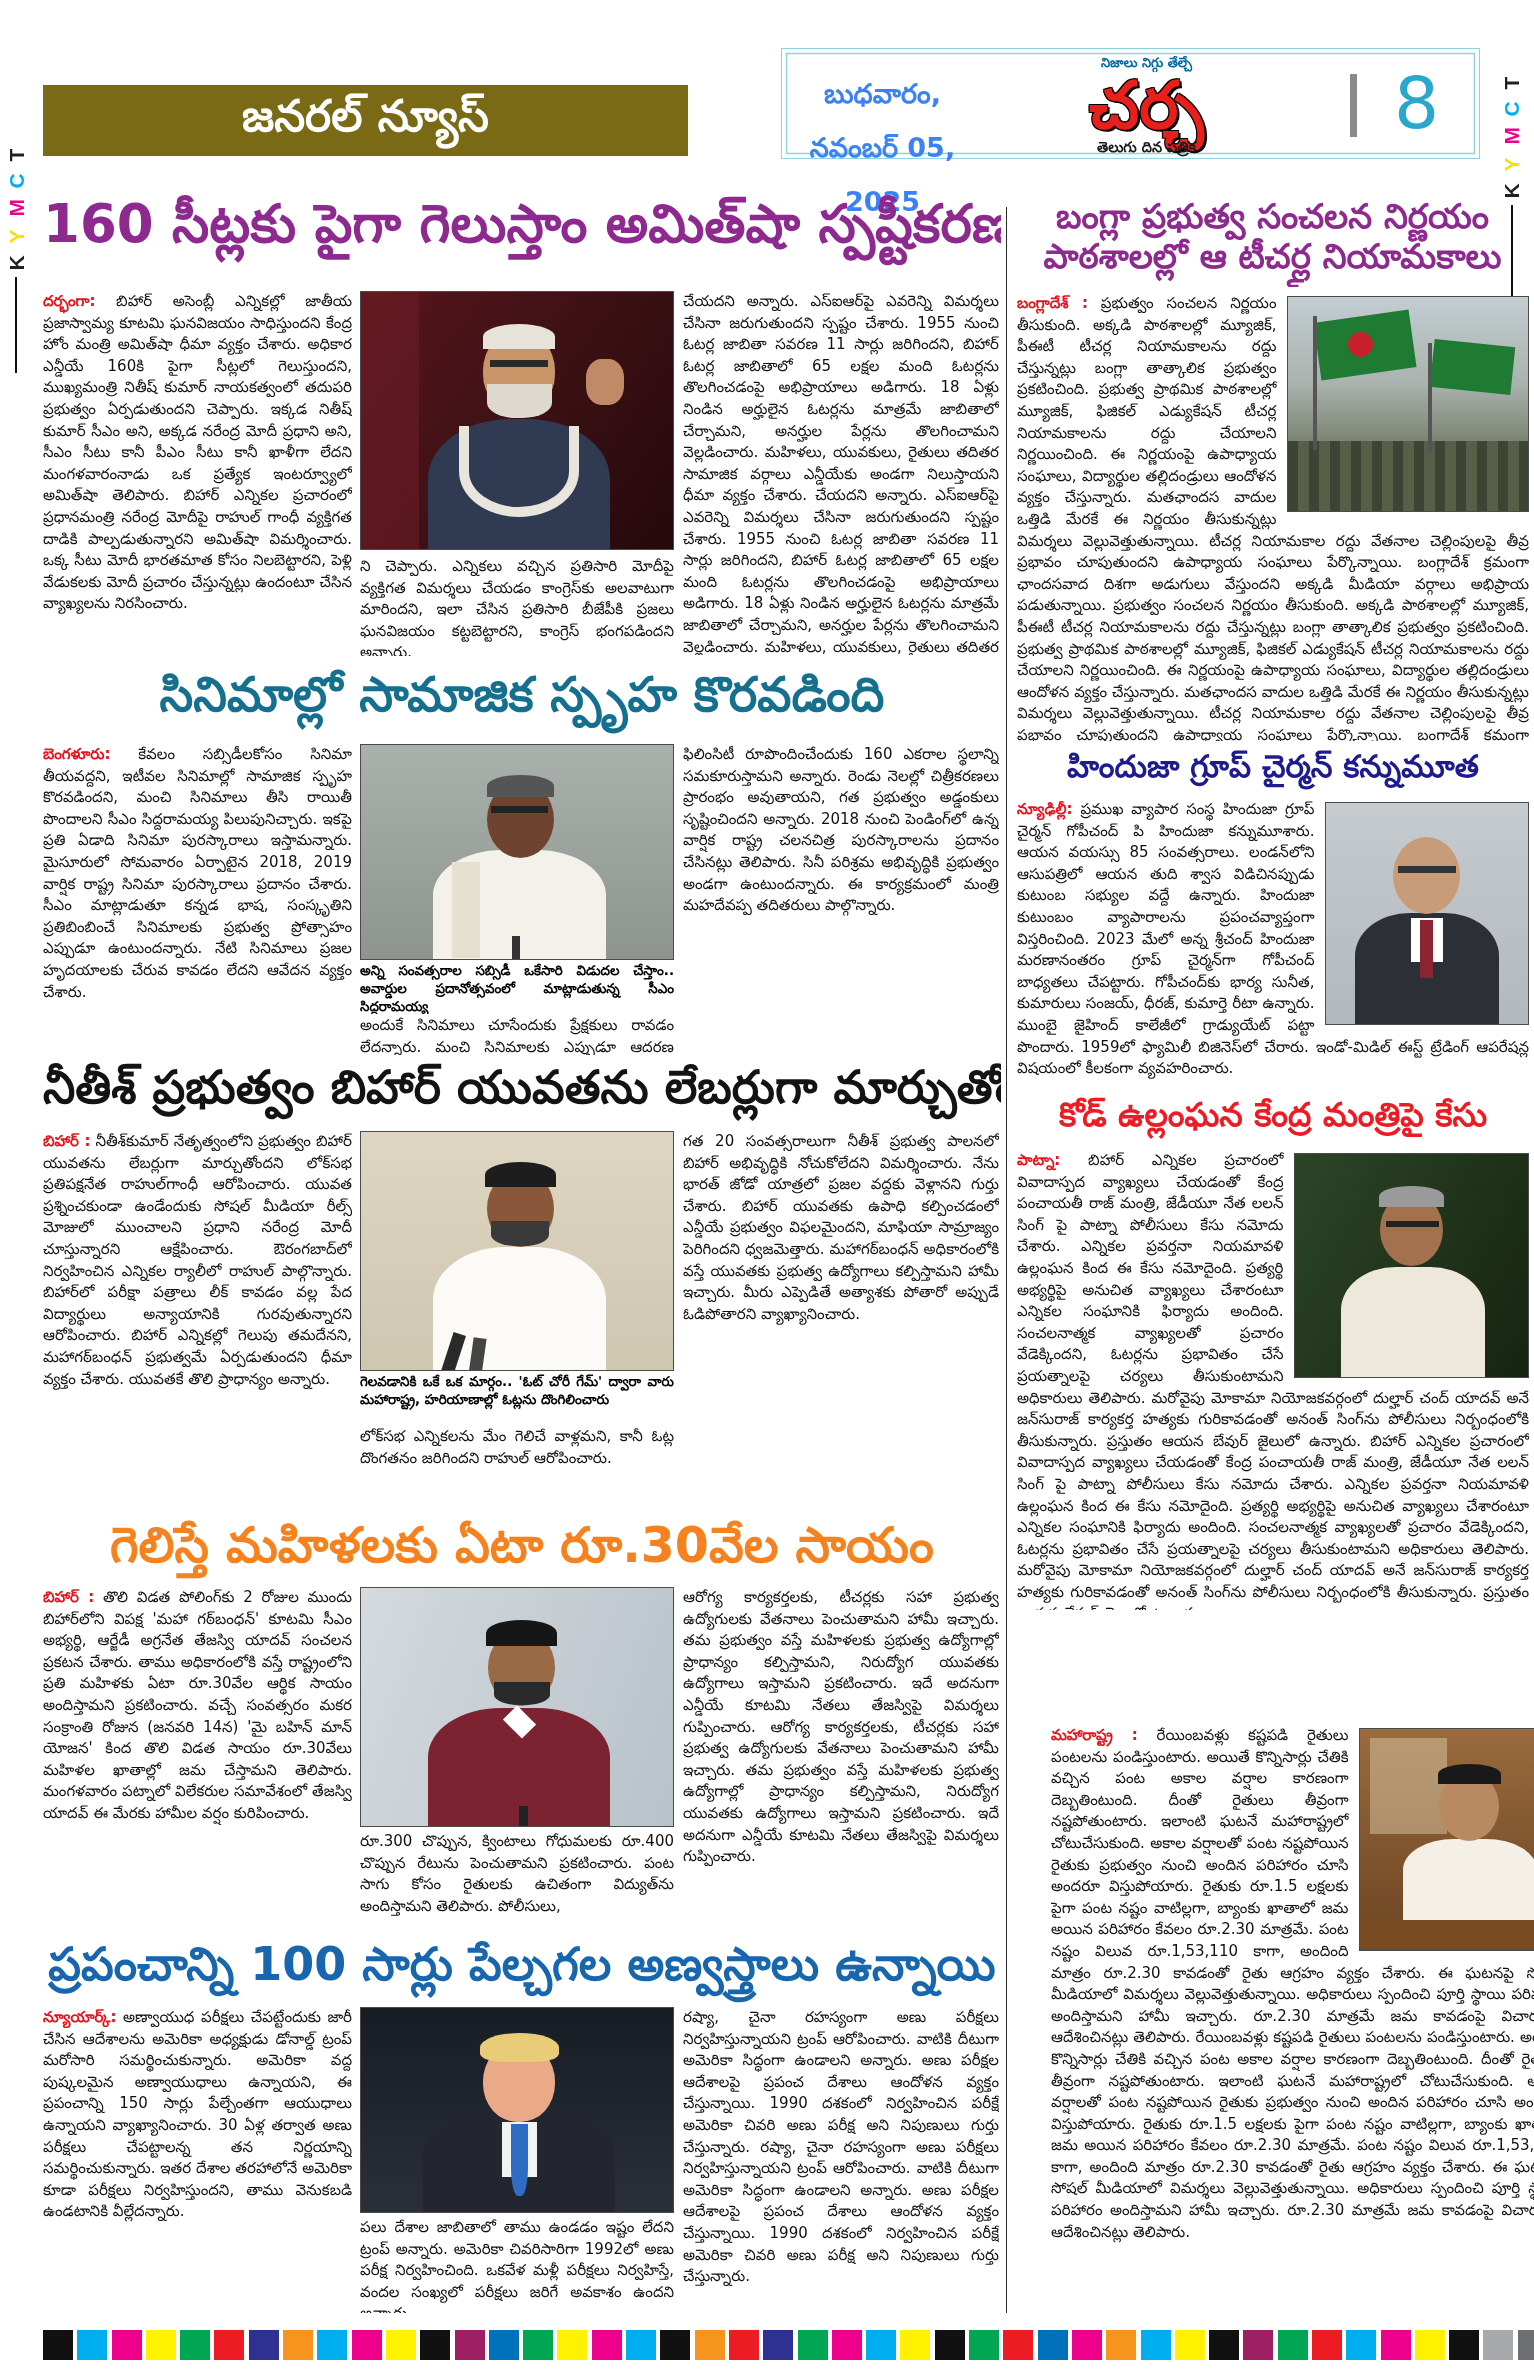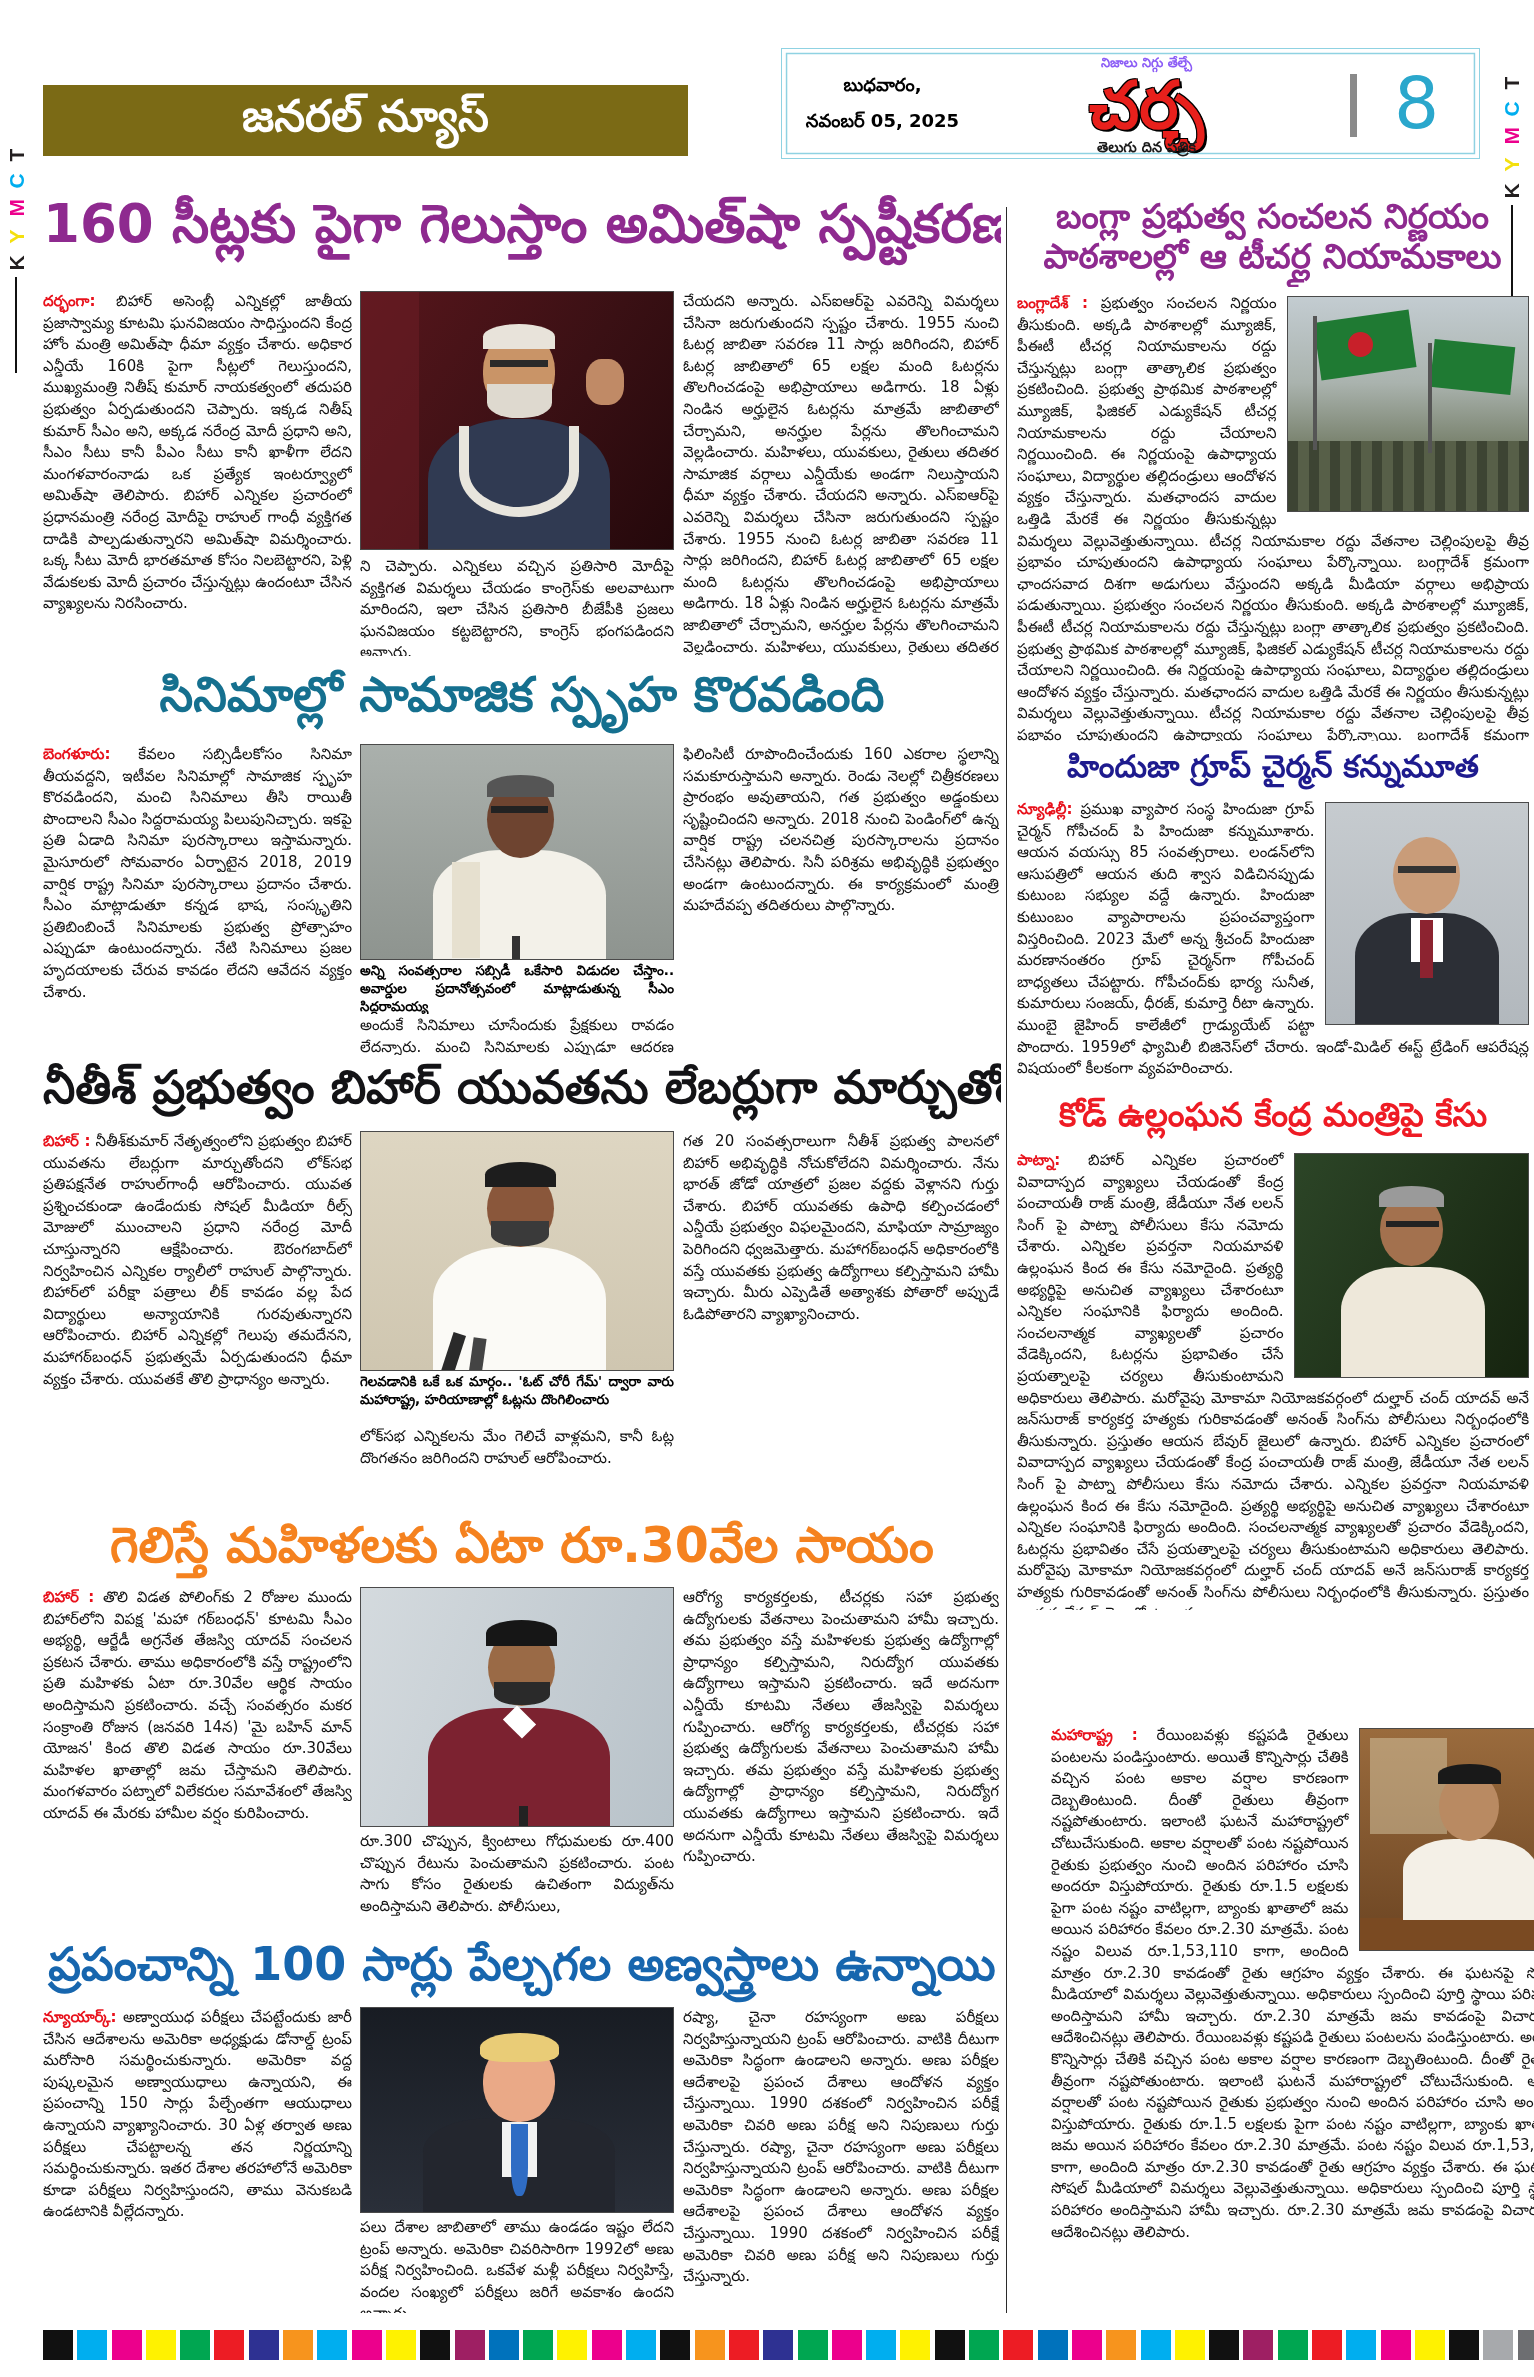--- a/index.html
+++ b/index.html
@@ -19,23 +19,23 @@
   .phfloat>div{position:absolute}
   #colorbar{position:absolute;display:flex;gap:4.3px;align-items:center}
   .sq{width:30px;height:30px;flex:0 0 auto}
   .regmark{position:absolute;display:flex;flex-direction:column;align-items:center;gap:1.9px}
   .regl{font-weight:bold;font-size:21px;transform:rotate(-90deg);line-height:1.3;font-family:"Liberation Sans",sans-serif}
   .regline{width:1.9px;height:96px;background:#111}
   .vdivider{position:absolute;background:#2b2b2b}
   .headerband{position:absolute;display:flex;align-items:center;justify-content:center;
               background:#7b6a15;color:#fff;font-weight:bold;font-size:44px}
   .headerbox{position:absolute;border:1.4px solid #8fd2e2;box-shadow:inset 0 0 0 3.8px #fff,inset 0 0 0 5.3px #8fd2e2;background:#fff}
-  .datebox{position:absolute;color:#000000;font-weight:bold;font-size:18px;line-height:2.0;text-align:center}
+  .datebox{position:absolute;color:#3b82f6;font-weight:bold;font-size:27px;line-height:2.0;text-align:center}
   .logoblock{position:absolute;text-align:center}
-  .tagtop{font-size:13px;color:#8b5cf6;font-weight:bold}
+  .tagtop{font-size:13px;color:#0369a1;font-weight:bold}
   .masthead{font-size:66px;color:#e8201c;font-weight:bold;line-height:1.0;
             text-shadow:2.4px 2.4px 0 #000,-1px -1px 0 #000,1px -1px 0 #000,-1px 1px 0 #000}
   .tagbottom{font-size:14.4px;color:#1a1a1a;font-weight:bold}
   .graybar{position:absolute;background:#8a8a8a}
   .pagenum{position:absolute;color:#2aa7cc;font-size:71px;font-weight:normal;text-align:center}
 </style>
 </head>
 <body>
 
 <div class="page">

